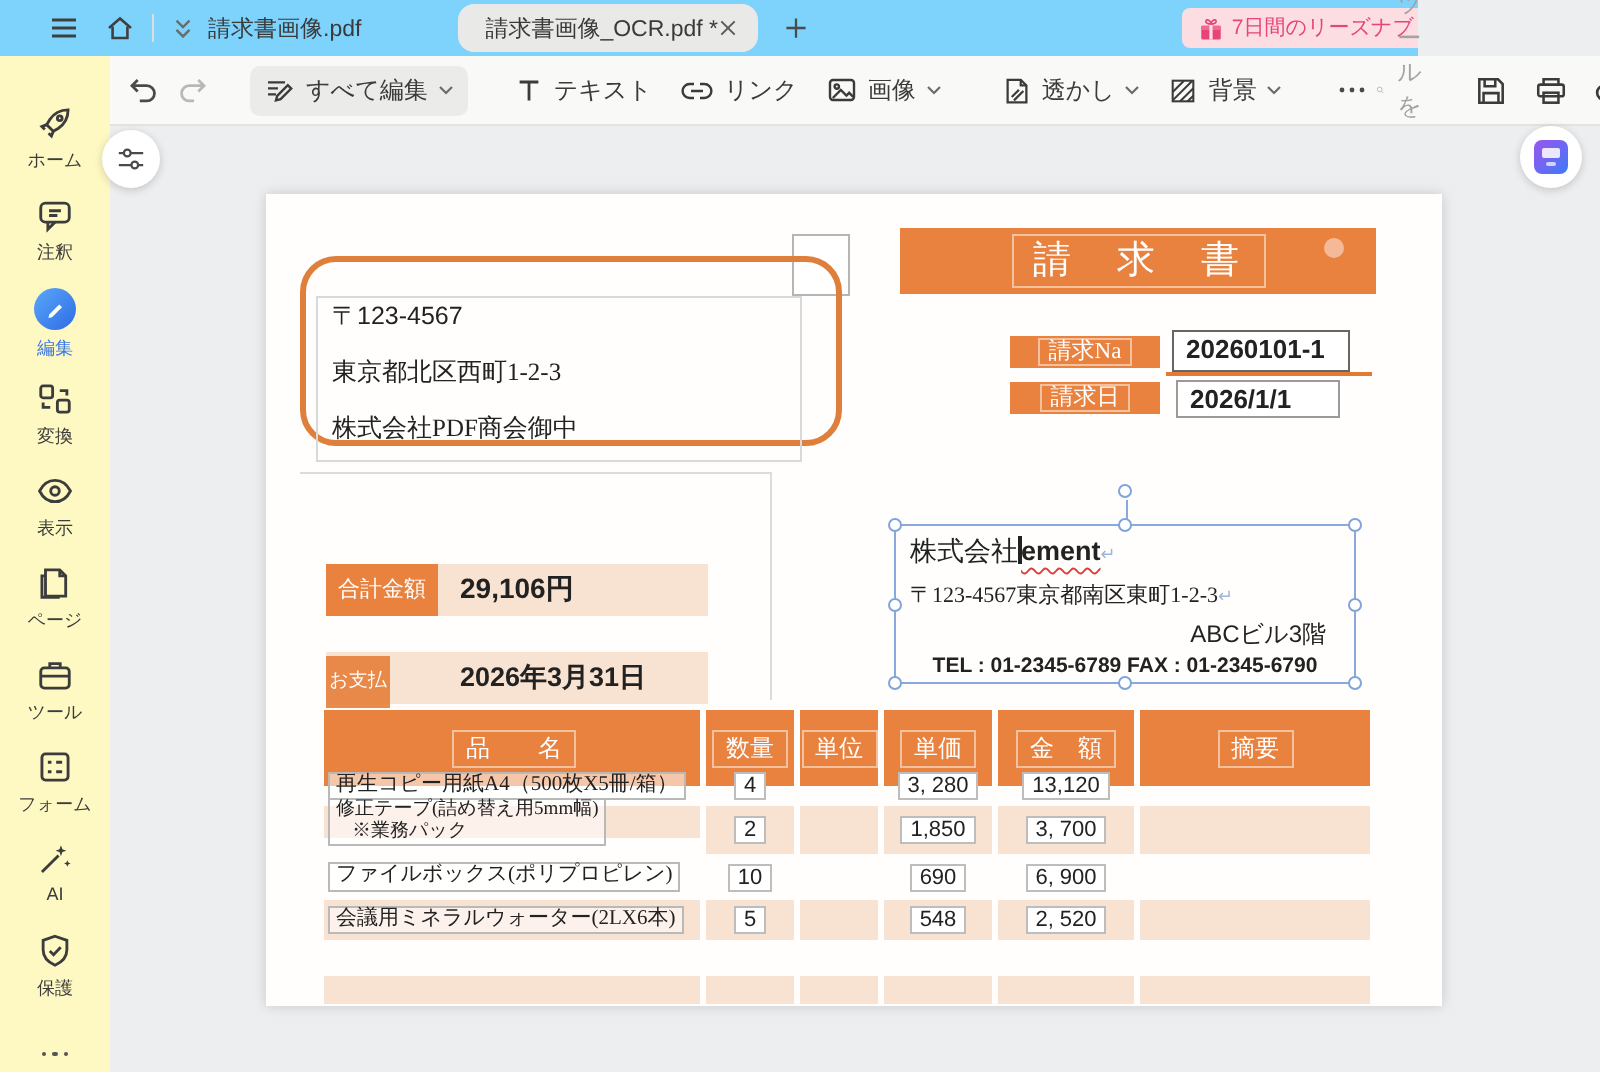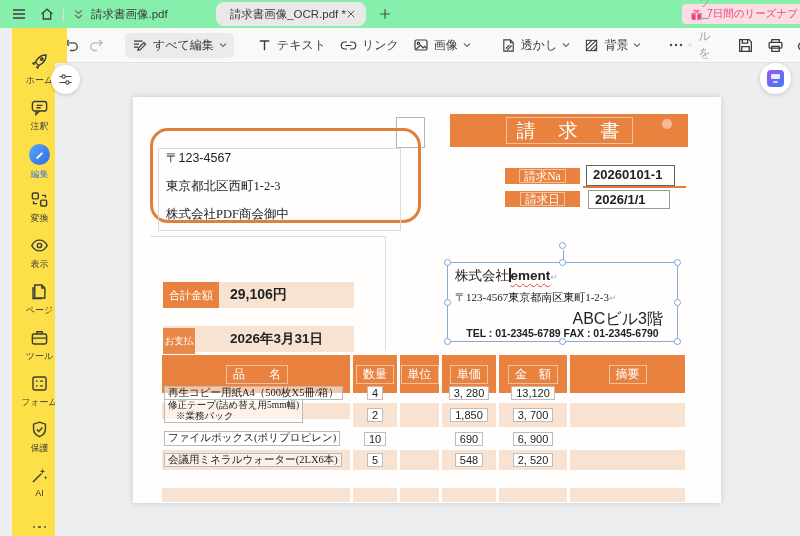--- a/index.html
+++ b/index.html
@@ -1,43 +1,43 @@
 <!DOCTYPE html>
 <html><head>
 <meta charset="utf-8">
 <style>
   * { margin:0; padding:0; box-sizing:border-box; }
   html,body { width:800px; height:536px; }
   body { font-family:"Liberation Sans","DejaVu Sans",sans-serif; background:#EDEEF0; }
   #app { position:relative; width:800px; height:536px; overflow:hidden; background:#EDEEF0; }
 
   
-  .titlebar { position:absolute; left:0; top:0; width:800px; height:28px; background:#86efac;
-              display:flex; align-items:center; padding-left:11px; overflow:hidden; }
+  .titlebar { position:absolute; left:0; top:0; width:709px; height:28px; background:#7dd3fc;
+              display:flex; align-items:center; padding-left:24px; overflow:hidden; }
   .titlebar svg { flex:none; }
   .icon-btn { display:flex; align-items:center; justify-content:center; cursor:pointer; }
   .vdiv { width:1px; height:14px; background:#DDDDDB; margin:0 8px; }
   .tab { font-size:11.5px; color:#3A3A3A; white-space:nowrap; display:flex; align-items:center; }
   .tab.inactive { margin-left:6px; }
   .tab.active { margin-left:48px; background:#E9E9E7; border-radius:8px; height:24px; padding:0 10px 0 14px; width:150px; justify-content:space-between; }
   .plus-btn { margin-left:12px; }
   .badge { margin-left:auto; margin-right:-8px; background:#FBDDE2; color:#E8447A; font-size:10.5px;
            height:20px; display:flex; align-items:center; gap:4px; padding:0 10px 0 8px; border-radius:4px; white-space:nowrap; }
 
   
   .toolbar { position:absolute; left:55px; top:28px; width:745px; height:35px; background:#F9F9F7;
              border-bottom:1px solid #E3E3E1; display:flex; align-items:center; padding:0 10px 0 4px; }
   .tbtn { display:flex; align-items:center; gap:5px; font-size:12px; color:#3B3B3B; padding:4px 7px; border-radius:5px; white-space:nowrap; }
   .tbtn.selected { background:#EBEBE9; }
   .tb-spacer { flex:1; }
   .search-box { display:flex; align-items:center; gap:6px; color:#A3A3A3; font-size:12px; margin-right:16px; }
   .right-icons { display:flex; align-items:center; gap:13px; }
 
   
-  .sidebar { position:absolute; left:12px; top:28px; width:55px; height:508px; background:#fde047; padding-top:24px; }
+  .sidebar { position:absolute; left:0; top:28px; width:55px; height:508px; background:#fef9c3; padding-top:24px; }
   .side-item { height:46px; display:flex; flex-direction:column; align-items:center; justify-content:flex-start; cursor:pointer; }
   .side-item .lbl { font-size:9px; color:#3C3C3C; margin-top:3px; letter-spacing:0; }
   .side-item.active .lbl { color:#3B78E7; }
   .edit-circle { width:21px; height:21px; border-radius:50%; background:linear-gradient(135deg,#5BA8F8,#2E6BE6);
                  display:flex; align-items:center; justify-content:center; }
   .side-more { position:absolute; left:0; bottom:8px; width:55px; display:flex; justify-content:center; gap:3px; }
   .dot { width:2.5px; height:2.5px; border-radius:50%; background:#555; }
 
   
   .canvas { position:absolute; left:55px; top:63px; width:745px; height:473px; background:#EDEEF0; }
@@ -332,33 +332,33 @@
     <div class="side-item">
       <svg width="19" height="19" viewBox="0 0 16 16" fill="none" stroke="#3C3C3C" stroke-width="1.2">
         <rect x="2.5" y="2.5" width="11" height="11" rx="1.5"></rect>
           <path d="M5 6h1.5M8.5 6H11M5 10h1.5M8.5 10H11"></path>
       </svg>
       <span class="lbl">フォーム</span>
     </div>
 
     <div class="side-item">
       <svg width="19" height="19" viewBox="0 0 16 16" fill="none" stroke="#3C3C3C" stroke-width="1.2">
-        <path d="M8 1.8l5 1.7v4c0 3-2 5.2-5 6.5-3-1.3-5-3.5-5-6.5v-4z"></path>
-          <path d="M5.8 8 7.4 9.6 10.4 6.4"></path>
-      </svg>
-      <span class="lbl">保護</span>
-    </div>
-
-    <div class="side-item">
-      <svg width="19" height="19" viewBox="0 0 16 16" fill="none" stroke="#3C3C3C" stroke-width="1.2">
         <path d="M2.5 13.5 9.5 6.5"></path>
           <path d="M10.5 2.2l.6 1.7 1.7.6-1.7.6-.6 1.7-.6-1.7-1.7-.6 1.7-.6z" fill="#3C3C3C" stroke="none"></path>
           <path d="M13.2 8.5l.4 1 1 .4-1 .4-.4 1-.4-1-1-.4 1-.4z" fill="#3C3C3C" stroke="none"></path>
       </svg>
       <span class="lbl">AI</span>
+    </div>
+
+    <div class="side-item">
+      <svg width="19" height="19" viewBox="0 0 16 16" fill="none" stroke="#3C3C3C" stroke-width="1.2">
+        <path d="M8 1.8l5 1.7v4c0 3-2 5.2-5 6.5-3-1.3-5-3.5-5-6.5v-4z"></path>
+          <path d="M5.8 8 7.4 9.6 10.4 6.4"></path>
+      </svg>
+      <span class="lbl">保護</span>
     </div>
 
     <div class="side-more">
       <span class="dot"></span>
         <span class="dot"></span>
         <span class="dot"></span>
     </div>
   </div>
 
   <div class="canvas">
@@ -428,21 +428,21 @@
         <span class="handle" style="left:-4px; top:75px;"></span>
         <span class="handle" style="left:111px; top:75px;"></span>
         <span class="handle" style="left:226px; top:75px;"></span>
 
         <div class="abs" style="left:7px; top:4px; font-size:13.5px; font-family:'Liberation Sans',sans-serif; white-space:nowrap;">
           <span>株式会社</span><span class="cursor-bar"></span><span class="misspell" style="font-weight:bold;">ement</span><span class="pmark">↵</span>
         </div>
         <div class="abs" style="left:7px; top:27px; font-size:11px; white-space:nowrap;">
           <span>〒123-4567東京都南区東町1-2-3</span><span class="pmark">↵</span>
         </div>
-        <div class="abs" style="right:14px; top:46px; font-size:16px; font-family:'Liberation Sans',sans-serif; white-space:nowrap;">ABCビル3階</div>
+        <div class="abs" style="right:14px; top:46px; font-size:12px; font-family:'Liberation Sans',sans-serif; white-space:nowrap;">ABCビル3階</div>
         <div class="abs" style="left:0; right:0; top:64px; text-align:center; font-size:10.5px; font-weight:bold; font-family:'Liberation Sans',sans-serif; white-space:nowrap;">TEL : 01-2345-6789 FAX : 01-2345-6790</div>
       </div>
 
       <div class="trow thead" style="top:258px;">
         <div class="cell c-name">
             <span class="inbox">品　　名</span>
           </div>
         <div class="cell c-qty">
             <span class="inbox">数量</span>
           </div>

